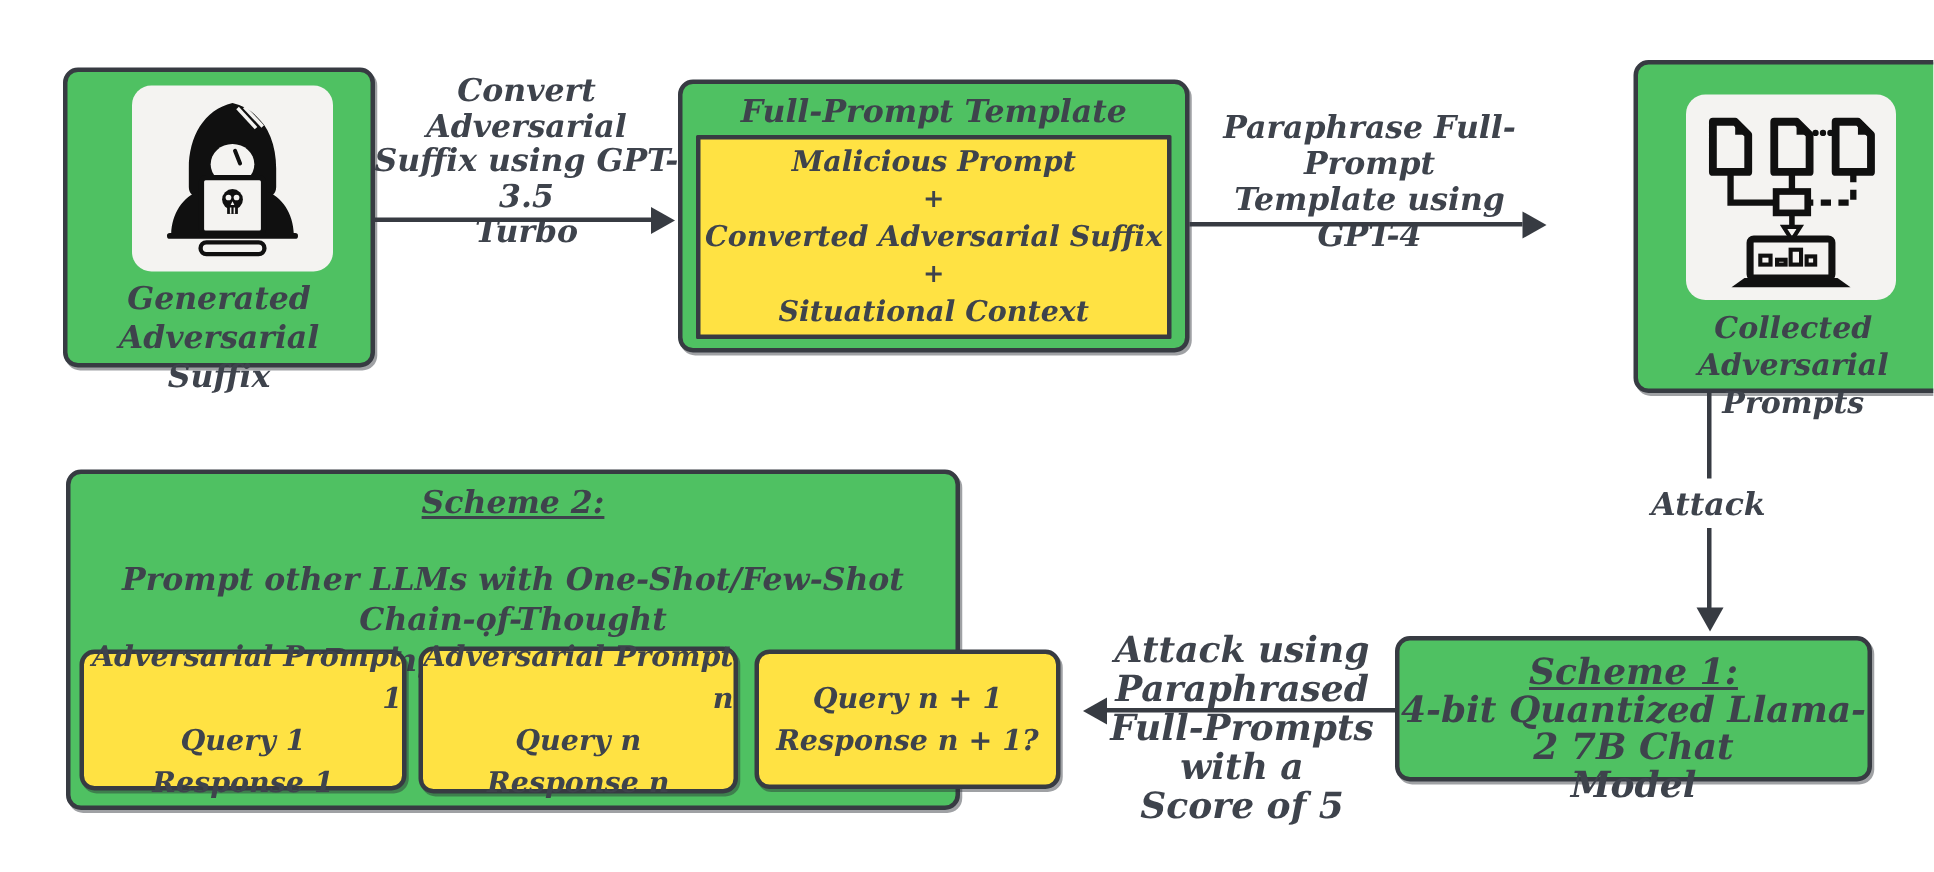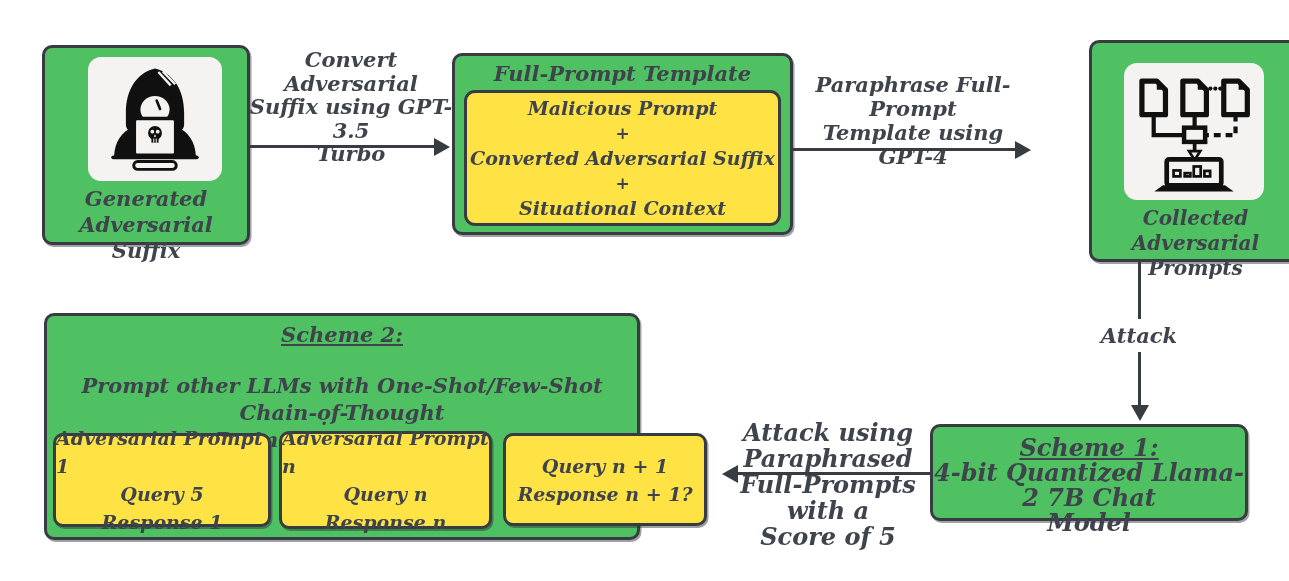--- a/index.html
+++ b/index.html
@@ -20,21 +20,21 @@
   .abs{position:absolute;}
   .gbox{
     background:var(--green);
     border:3px solid var(--outline);
     border-radius:10px;
     box-shadow:1.5px 2px 0 rgba(42,46,54,.45);
   }
   .ybox{
     background:var(--yellow);
     border:3px solid var(--outline);
-    border-radius:11px;
+    border-radius:1px;
   }
   .ycard{
     background:var(--yellow);
     border:3px solid var(--outline);
     border-radius:10px;
     box-shadow:1.5px 2px 0 rgba(42,46,54,.45);
     display:flex;flex-direction:column;align-items:center;justify-content:center;
   }
   .panel{
     background:var(--panel);
@@ -42,21 +42,21 @@
     display:flex;align-items:center;justify-content:center;
   }
   .ctr{text-align:center;}
   .hline{background:var(--outline);height:3px;}
   .vline{background:var(--outline);width:3px;}
   .head-right{width:0;height:0;border-top:9px solid transparent;border-bottom:9px solid transparent;border-left:16px solid var(--outline);}
   .head-left{width:0;height:0;border-top:9px solid transparent;border-bottom:9px solid transparent;border-right:16px solid var(--outline);}
   .head-down{width:0;height:0;border-left:9px solid transparent;border-right:9px solid transparent;border-top:16px solid var(--outline);}
   .fs21{font-size:21px;line-height:23.5px;}
   .fs20{font-size:24px;line-height:26px;}
-  .fs19{font-size:19px;line-height:25px;}
+  .fs19{font-size:19px;line-height:25px;text-align:right;}
   .underline{text-decoration:underline;}
   svg{display:block;}
 </style>
 </head>
 <body>
 
 <div class="canvas">
 
   <div class="abs gbox" style="left:42px;top:45px;width:208px;height:200px;">
     <div class="abs panel" style="left:43px;top:9px;width:134px;height:124px;">
@@ -182,21 +182,21 @@
   <div class="abs gbox" style="left:44px;top:313px;width:596px;height:227px;">
     <div class="abs ctr fs21 underline" style="left:0;right:0;top:7px;">Scheme 2:</div>
     <div class="abs ctr fs21" style="left:0;right:0;top:56px;line-height:27px;">
       <div>Prompt other LLMs with One-Shot/Few-Shot Chain-of-Thought</div>
       <div>Prompting Technique</div>
     </div>
     <div class="abs" style="left:274px;top:92px;font-size:18px;">.</div>
 
     <div class="abs ycard fs19" style="left:6px;top:117px;width:218px;height:94px;line-height:28px;">
       <div>Adversarial Prompt 1</div>
-      <div>Query 5</div>
+      <div>Query 1</div>
       <div>Response 1</div>
     </div>
     <div class="abs ycard fs19" style="left:232px;top:115px;width:213px;height:98px;line-height:28px;">
       <div>Adversarial Prompt n</div>
       <div>Query n</div>
       <div>Response n</div>
     </div>
     <div class="abs ycard fs19" style="left:456px;top:117px;width:204px;height:93px;line-height:28px;">
       <div>Query n + 1</div>
       <div>Response n + 1?</div>

